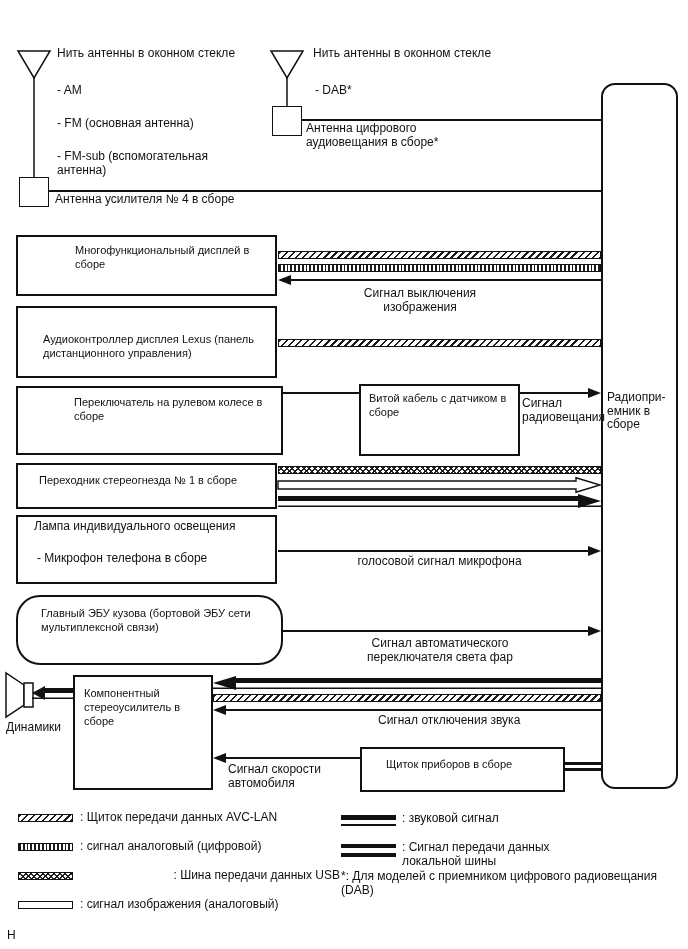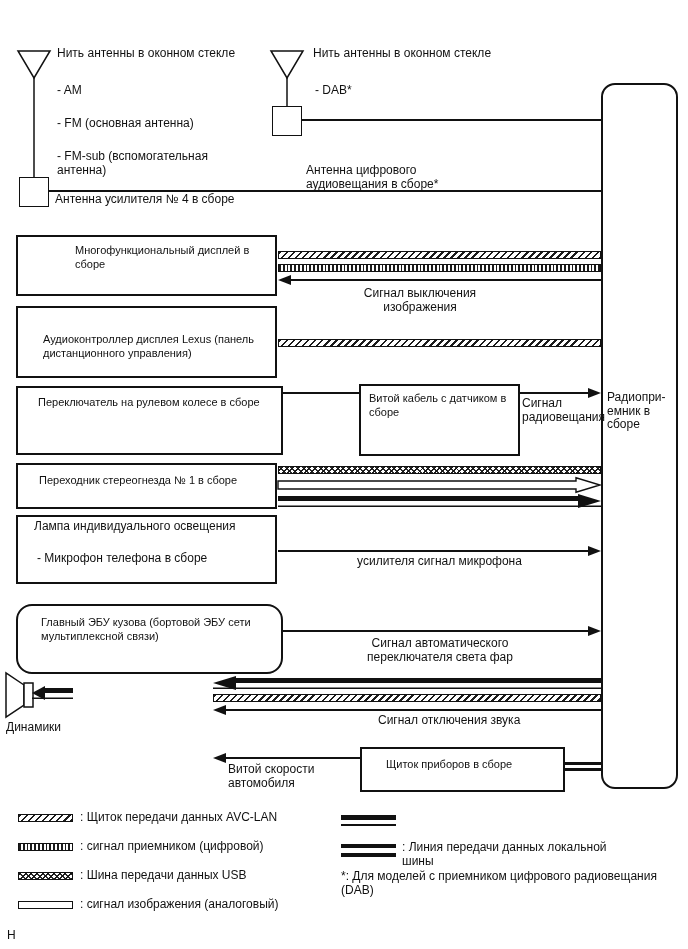--- a/index.html
+++ b/index.html
@@ -3,21 +3,21 @@
 <meta charset="utf-8">
 <style>
   html,body{margin:0;padding:0;background:#fff;}
   #canvas{position:relative;width:688px;height:949px;background:#fff;overflow:hidden;
           font-family:"Liberation Sans",sans-serif;color:#111;}
   .t{position:absolute;font-size:12px;line-height:13.5px;color:#111;}
   .tc{text-align:center;}
   .box{position:absolute;background:#fff;border:2px solid #111;box-sizing:border-box;
        font-size:11px;line-height:14px;}
   .thinbox{border-width:1.5px;}
-  .round{border-radius:16px;margin-top:9px;}
+  .round{border-radius:24px;}
   .hl{position:absolute;height:1.5px;background:#111;}
   .bar{position:absolute;height:8px;box-sizing:border-box;border:1px solid #111;background:#fff;}
   .avclan{background:repeating-linear-gradient(135deg,#1c1c1c 0 1.8px,#fff 1.8px 5px);}
   .digital{background:repeating-linear-gradient(90deg,#1c1c1c 0 1.8px,#fff 1.8px 3.8px);}
   .usb{background:
       repeating-linear-gradient(45deg,rgba(20,20,20,.9) 0 1.4px,transparent 1.4px 4px),
       repeating-linear-gradient(-45deg,#1c1c1c 0 1.4px,#fff 1.4px 4px);}
   .analogflat{background:#fff;}
   .tri-l{position:absolute;width:0;height:0;border-top:5px solid transparent;
          border-bottom:5px solid transparent;border-right:13px solid #111;}
@@ -42,42 +42,42 @@
   <div class="t" style="left:57px;top:84px;">- AM</div>
   <div class="t" style="left:57px;top:117px;">- FM (основная антенна)</div>
   <div class="t" style="left:57px;top:150px;width:170px;">- FM-sub (вспомогательная антенна)</div>
 
   <svg style="left:269px;top:49px;" width="36" height="60">
     <polygon points="2,2 34,2 18,29" fill="#fff" stroke="#111" stroke-width="1.5"></polygon>
     <line x1="18" y1="29" x2="18" y2="60" stroke="#111" stroke-width="1.5"></line>
   </svg>
   <div class="box thinbox" style="left:272px;top:106px;width:30px;height:30px;"></div>
   <div class="hl" style="left:302px;top:119px;width:299px;"></div>
-  <div class="t" style="left:306px;top:122px;width:185px;margin-top:42px;">Антенна цифрового аудиовещания в сборе*</div>
+  <div class="t" style="left:306px;top:122px;width:185px;">Антенна цифрового аудиовещания в сборе*</div>
   <div class="t" style="left:313px;top:47px;width:220px;">Нить антенны в оконном стекле</div>
   <div class="t" style="left:315px;top:84px;">- DAB*</div>
 
   <div class="box" style="left:601px;top:83px;width:77px;height:706px;border-radius:14px;"></div>
   <div class="t" style="left:607px;top:391px;width:66px;">Радиопри-емник в сборе</div>
 
   <div class="box" style="left:16px;top:235px;width:261px;height:61px;padding:6px 10px 0 57px;">
     <span>Многофункциональный дисплей в сборе</span>
   </div>
   <div class="bar avclan" style="left:278px;top:251px;width:323px;"></div>
   <div class="bar digital" style="left:278px;top:264px;width:323px;"></div>
   <div class="hl" style="left:290px;top:279px;width:311px;"></div>
   <div class="tri-l" style="left:278px;top:275px;"></div>
   <div class="t tc" style="left:340px;top:287px;width:160px;">Сигнал выключения изображения</div>
 
   <div class="box" style="left:16px;top:306px;width:261px;height:72px;padding:24px 12px 0 25px;">
     <span>Аудиоконтроллер дисплея Lexus (панель дистанционного управления)</span>
   </div>
   <div class="bar avclan" style="left:278px;top:339px;width:323px;"></div>
 
-  <div class="box" style="left:16px;top:386px;width:267px;height:69px;padding:7px 14px 0 20px;">
+  <div class="box" style="left:16px;top:386px;width:267px;height:69px;padding:7px 14px 0 56px;">
     <span>Переключатель на рулевом колесе в сборе</span>
   </div>
   <div class="hl" style="left:283px;top:392px;width:76px;"></div>
   <div class="box" style="left:359px;top:384px;width:161px;height:72px;padding:5px 8px 0 8px;">
     <span>Витой кабель с датчиком в сборе</span>
   </div>
   <div class="hl" style="left:520px;top:392px;width:68px;"></div>
   <div class="tri-r" style="left:588px;top:388px;"></div>
   <div class="t" style="left:522px;top:397px;width:82px;">Сигнал радиовещания</div>
 
@@ -92,69 +92,73 @@
     <rect x="0" y="2" width="301" height="5" fill="#111"></rect>
     <polygon points="300,0 323,7 300,14" fill="#111"></polygon>
     <rect x="0" y="11.5" width="323" height="1.5" fill="#111"></rect>
   </svg>
 
   <div class="box" style="left:16px;top:515px;width:261px;height:69px;"></div>
   <div class="t" style="left:37px;top:552px;width:230px;">- Микрофон телефона в сборе</div>
   <div class="t" style="left:34px;top:520px;width:230px;">Лампа индивидуального освещения</div>
   <div class="hl" style="left:278px;top:550px;width:310px;"></div>
   <div class="tri-r" style="left:588px;top:546px;"></div>
-  <div class="t tc" style="left:278px;top:555px;width:323px;">усилителя сигнал микрофона</div>
+  <div class="t tc" style="left:278px;top:555px;width:323px;">голосовой сигнал микрофона</div>
 
   <div class="box round" style="left:16px;top:595px;width:267px;height:70px;padding:9px 20px 0 23px;">
     <span>Главный ЭБУ кузова (бортовой ЭБУ сети мультиплексной связи)</span>
   </div>
   <div class="hl" style="left:283px;top:630px;width:305px;"></div>
   <div class="tri-r" style="left:588px;top:626px;"></div>
   <div class="t tc" style="left:355px;top:637px;width:170px;">Сигнал автоматического переключателя света фар</div>
 
   <svg style="left:4px;top:671px;" width="30" height="48">
     <path d="M20 14 L2 2 L2 46 L20 34 Z" fill="#fff" stroke="#111" stroke-width="1.5"></path>
     <rect x="20" y="12" width="9" height="24" fill="#fff" stroke="#111" stroke-width="1.5"></rect>
   </svg>
   <svg style="left:32px;top:686px;" width="41" height="15">
     <polygon points="13,0 0,7 13,14" fill="#111"></polygon>
     <rect x="12" y="2" width="29" height="5" fill="#111"></rect>
     <rect x="0" y="11.5" width="41" height="1.5" fill="#111"></rect>
   </svg>
   <div class="t" style="left:6px;top:721px;width:60px;">Динамики</div>
+  <div class="box" style="left:73px;top:675px;width:140px;height:115px;padding:9px 14px 0 9px;">
+    <span>Компонентный стереоусилитель в сборе</span>
+  </div>
   <svg style="left:213px;top:676px;" width="388" height="15">
     <polygon points="23,0 0,7 23,14" fill="#111"></polygon>
     <rect x="22" y="2" width="366" height="5" fill="#111"></rect>
     <rect x="0" y="11.5" width="388" height="1.5" fill="#111"></rect>
   </svg>
   <div class="bar avclan" style="left:213px;top:694px;width:388px;"></div>
   <div class="hl" style="left:226px;top:709px;width:375px;"></div>
   <div class="tri-l" style="left:213px;top:705px;"></div>
   <div class="t" style="left:378px;top:714px;width:150px;">Сигнал отключения звука</div>
 
   <div class="box" style="left:360px;top:747px;width:205px;height:45px;padding:8px 10px 0 24px;">
     <span>Щиток приборов в сборе</span>
   </div>
   <div class="hl" style="left:226px;top:757px;width:134px;"></div>
   <div class="tri-l" style="left:213px;top:753px;"></div>
-  <div class="t" style="left:228px;top:763px;width:100px;">Витой скорости автомобиля</div>
+  <div class="t" style="left:228px;top:763px;width:100px;">Сигнал скорости автомобиля</div>
   <div class="thick" style="left:565px;top:762px;width:36px;height:3px;"></div>
   <div class="thick" style="left:565px;top:768px;width:36px;height:3px;"></div>
 
   <div class="bar avclan" style="left:18px;top:814px;width:55px;"></div>
   <div class="t" style="left:80px;top:811px;width:260px;">: Щиток передачи данных AVC-LAN</div>
   <div class="bar digital" style="left:18px;top:843px;width:55px;"></div>
-  <div class="t" style="left:80px;top:840px;width:260px;">: сигнал приемником (цифровой)</div>
+  <div class="t" style="left:80px;top:840px;width:260px;">: сигнал аналоговый (цифровой)</div>
   <div class="bar usb" style="left:18px;top:872px;width:55px;"></div>
-  <div class="t" style="left:80px;top:869px;width:260px;">: Шина передачи данных USB</div>
+  <div class="t" style="left:80px;top:869px;width:260px;text-align:right;">: Шина передачи данных USB</div>
   <div class="bar analogflat" style="left:18px;top:901px;width:55px;"></div>
   <div class="t" style="left:80px;top:898px;width:260px;">: сигнал изображения (аналоговый)</div>
 
   <div class="thick" style="left:341px;top:815px;width:55px;height:5px;"></div>
   <div class="thick" style="left:341px;top:824px;width:55px;height:2px;"></div>
+  <div class="t" style="left:402px;top:812px;width:200px;">: звуковой сигнал</div>
   <div class="thick" style="left:341px;top:844px;width:55px;height:4px;"></div>
   <div class="thick" style="left:341px;top:853px;width:55px;height:4px;"></div>
-  <div class="t" style="left:402px;top:841px;width:205px;">: Линия передачи данных локальной шины</div>
+  <div class="t" style="left:402px;top:841px;width:205px;">: Сигнал передачи данных локальной шины</div>
   <div class="t" style="left:341px;top:870px;width:336px;">*: Для моделей с приемником цифрового радиовещания (DAB)</div>
 
   <div class="t" style="left:7px;top:929px;font-size:12px;">Н</div>
 
 </div>
 
 </body></html>

